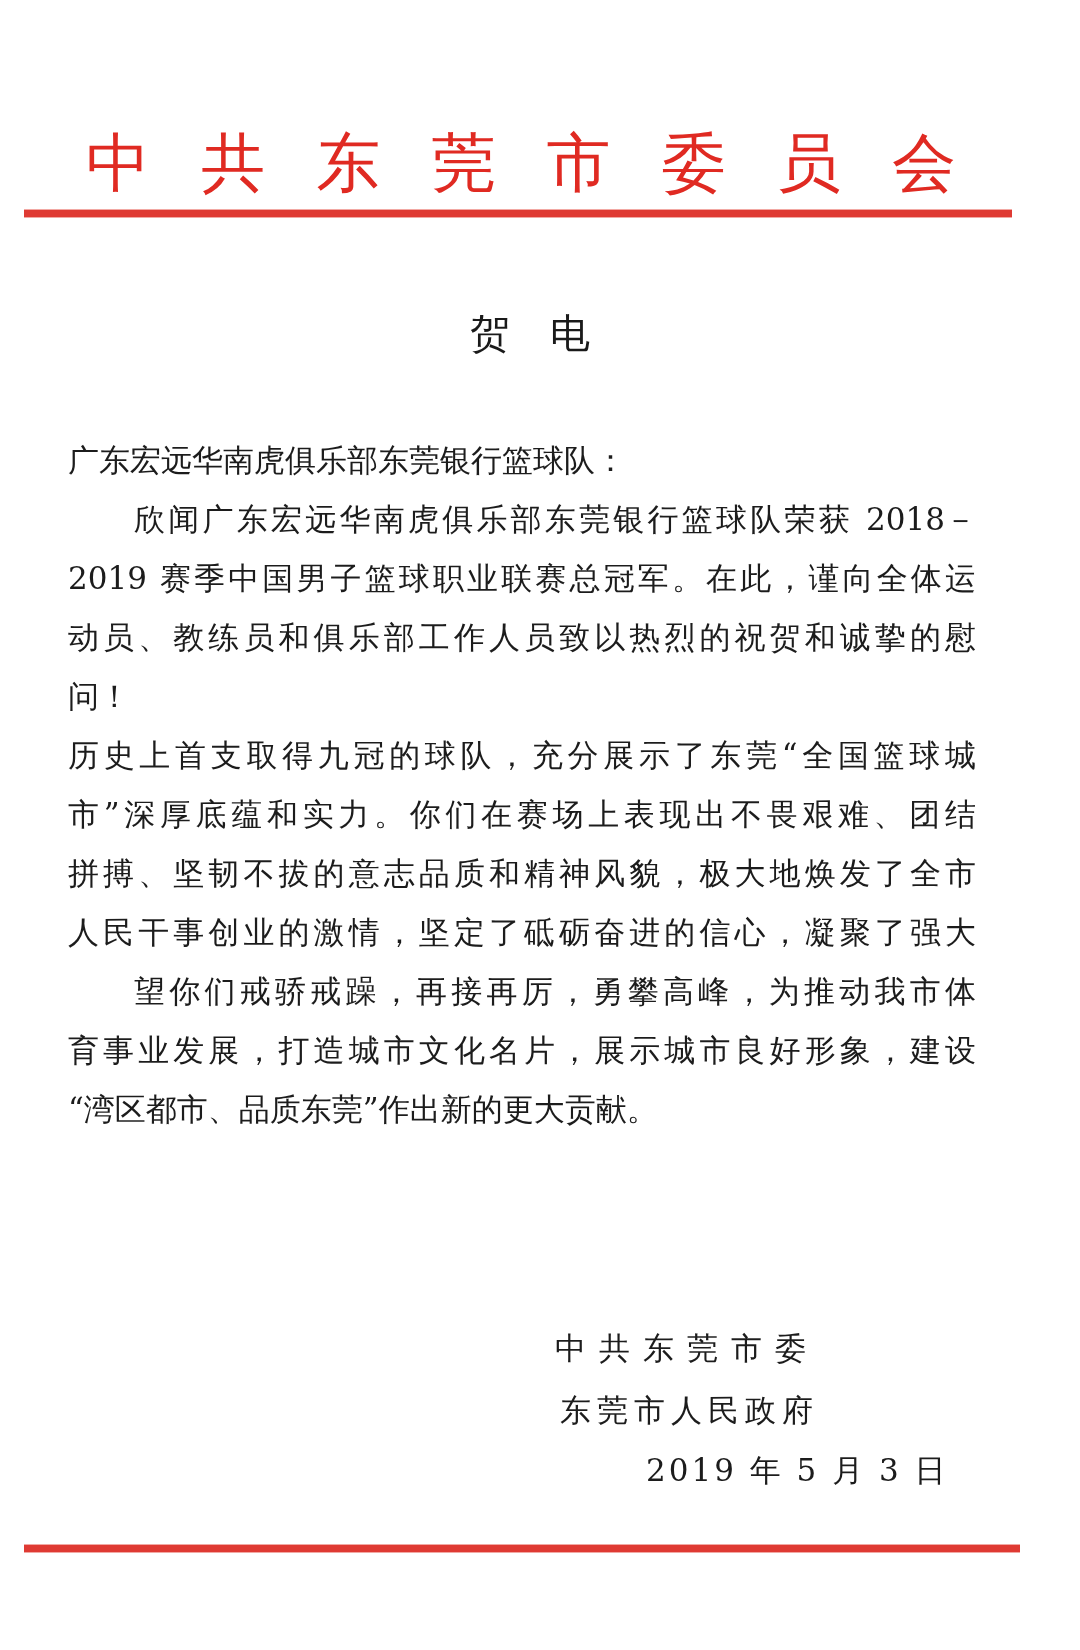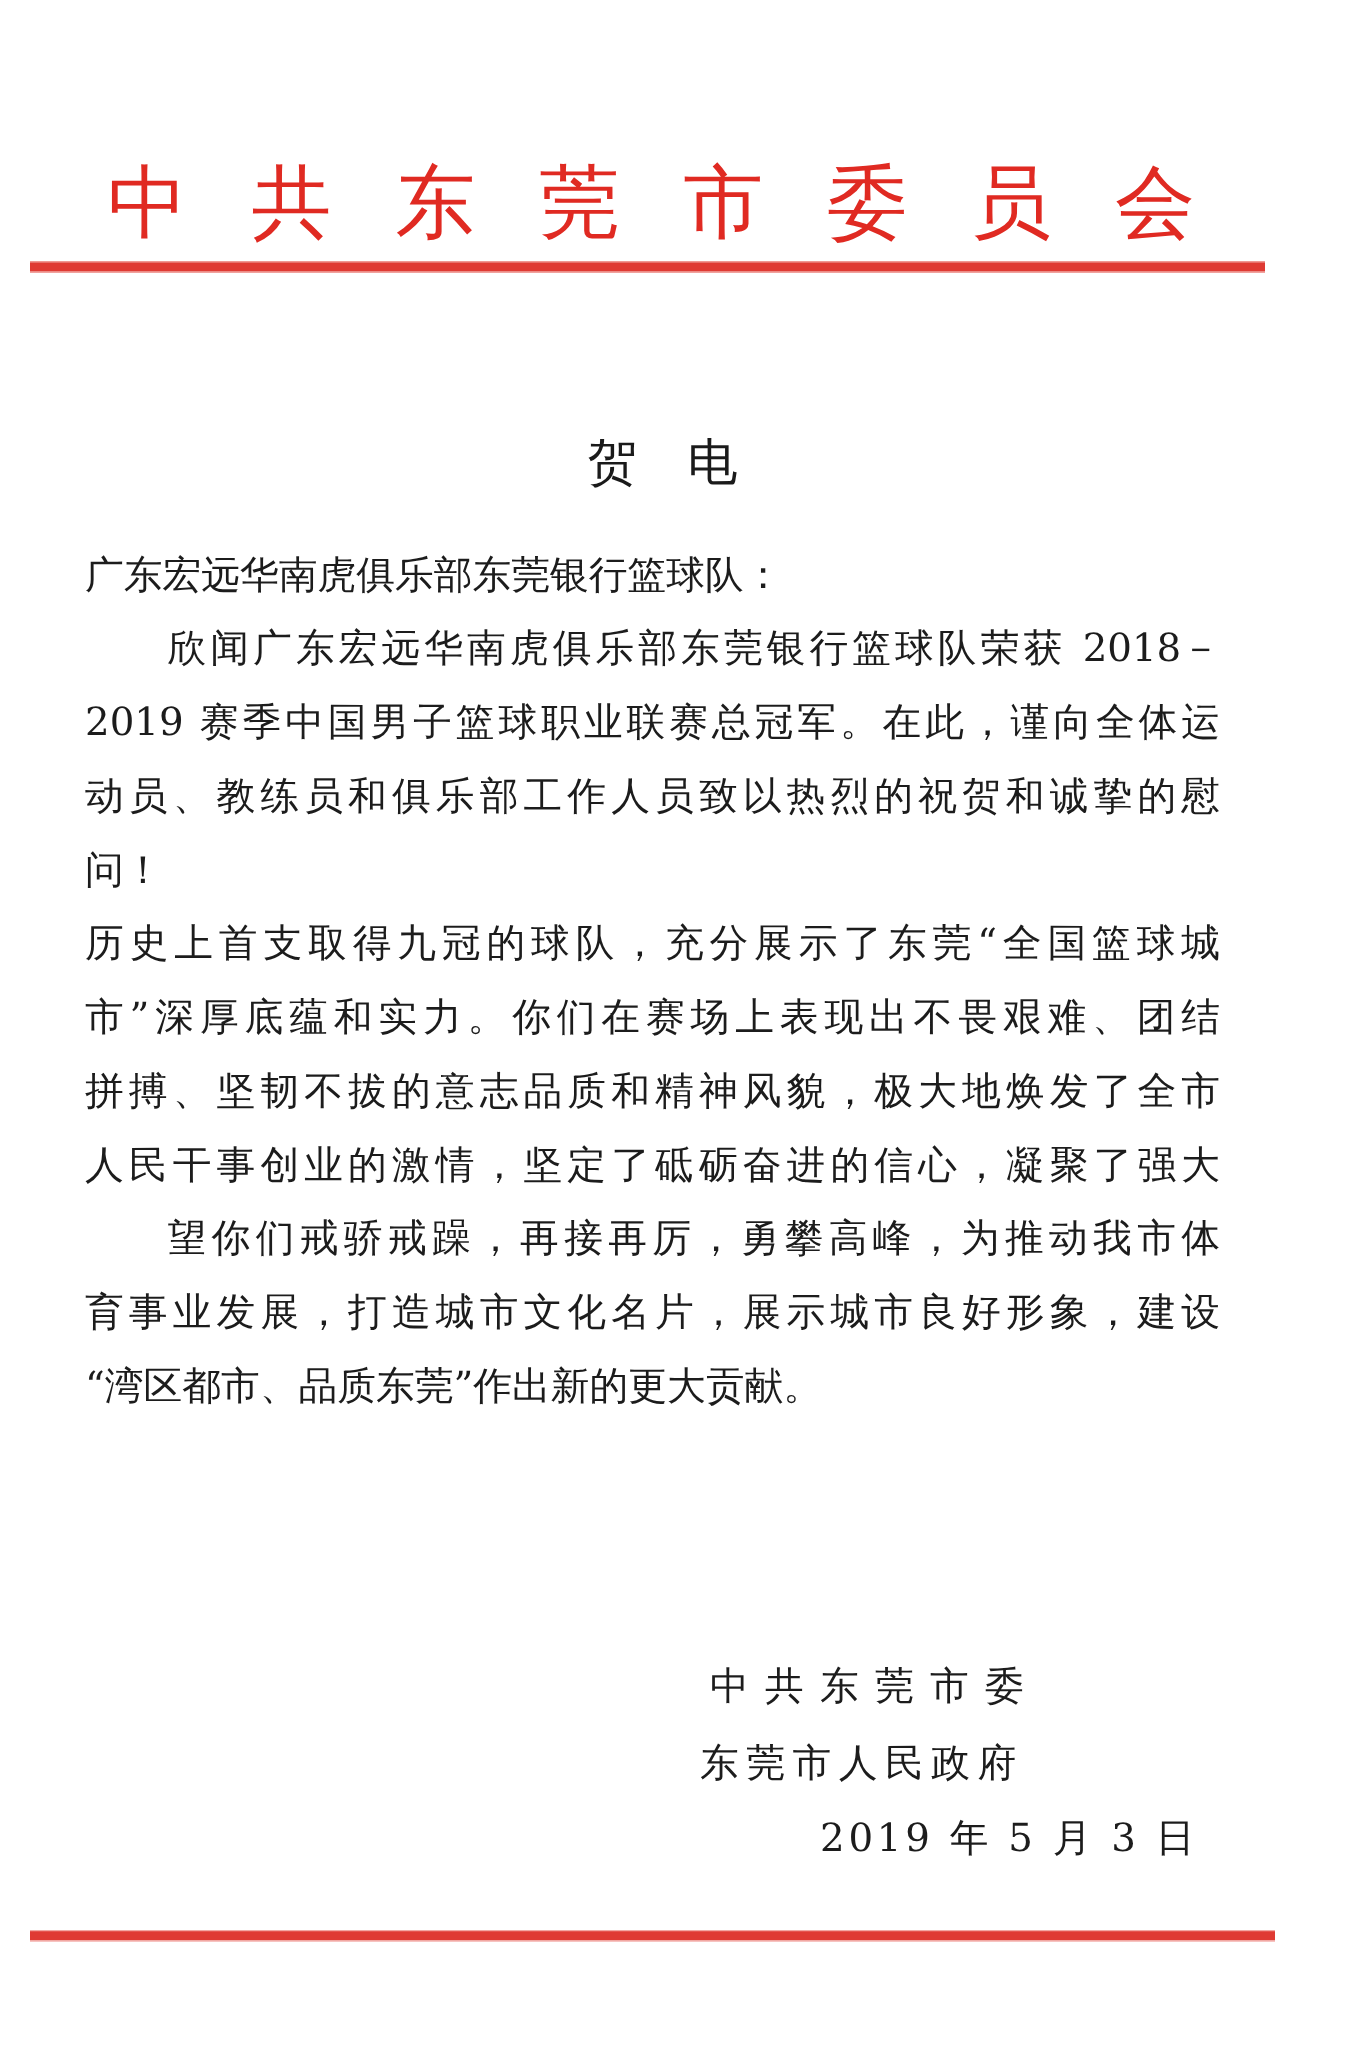--- a/index.html
+++ b/index.html
@@ -13,30 +13,30 @@
     }
     .org-header span {
       color: #e02a22; font-family: "DejaVu Sans", sans-serif; font-size: 64px; font-weight: normal; line-height: 1;
     }
     .rule { position: absolute; height: 7px; background: #df3a33; border-top: 1px solid #f2a8a3; border-bottom: 1px solid #f2a8a3; }
     .rule.top { left: 24px; top: 209px; width: 988px; }
     .rule.bottom { left: 24px; top: 1544px; width: 996px; }
     .doc-title {
       position: absolute; left: 0; top: 306px; width: 1080px; text-align: center;
       font-size: 40px; letter-spacing: 40px; font-family: "DejaVu Sans", sans-serif; color: #1a1a1a;
-      padding-left: 20px; box-sizing: border-box; margin-top: 36px;
+      padding-left: 20px; box-sizing: border-box;
     }
     .body-text { position: absolute; left: 68px; top: 431px; width: 908px; font-size: 31px; line-height: 59px; }
     .line { white-space: nowrap; height: 59px; text-align: justify; text-align-last: justify; }
     .line.last { text-align-last: left; }
     .indent { padding-left: 66px; }
     .sign { position: absolute; font-size: 31px; letter-spacing: 6px; white-space: nowrap; }
-    .sign.org1 { left: 568px; top: 1328px; letter-spacing: 13px; }
+    .sign.org1 { left: 555px; top: 1328px; letter-spacing: 13px; }
     .sign.org2 { left: 560px; top: 1390px; }
-    .sign.date { left: 646px; top: 1450px; letter-spacing: 3px; margin-left: 10px; }
+    .sign.date { left: 646px; top: 1450px; letter-spacing: 3px; }
   </style>
 </head>
 <body>
 
 <div class="org-header">
   <span>中</span>
   <span>共</span>
   <span>东</span>
   <span>莞</span>
   <span>市</span>

